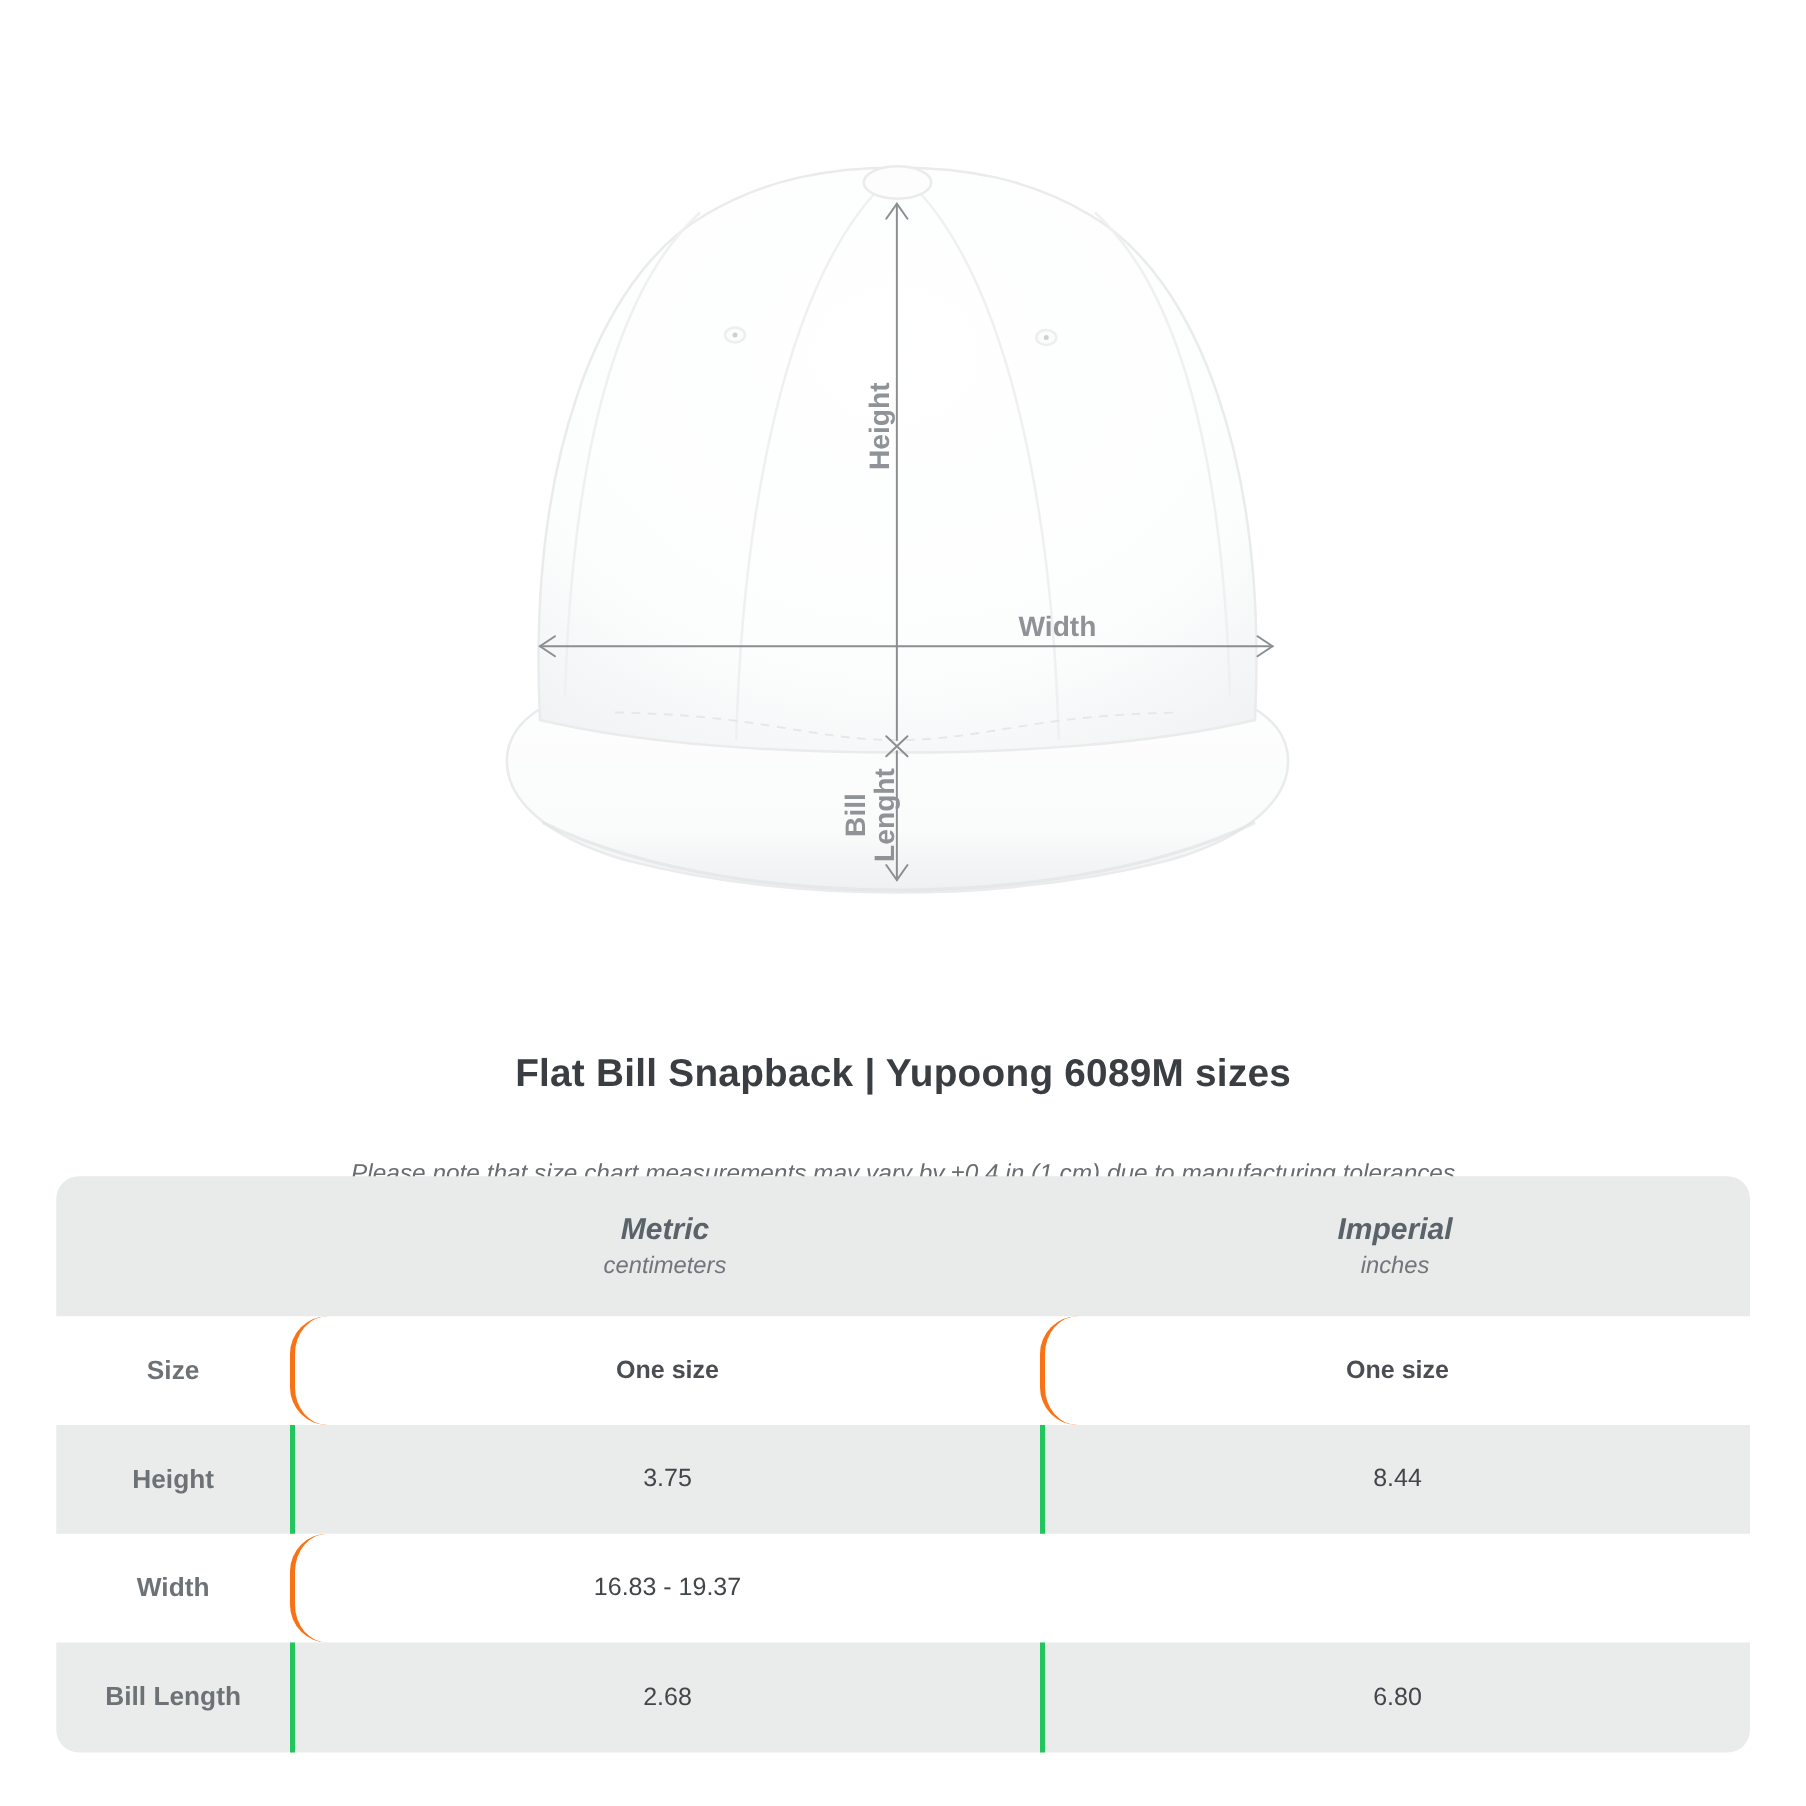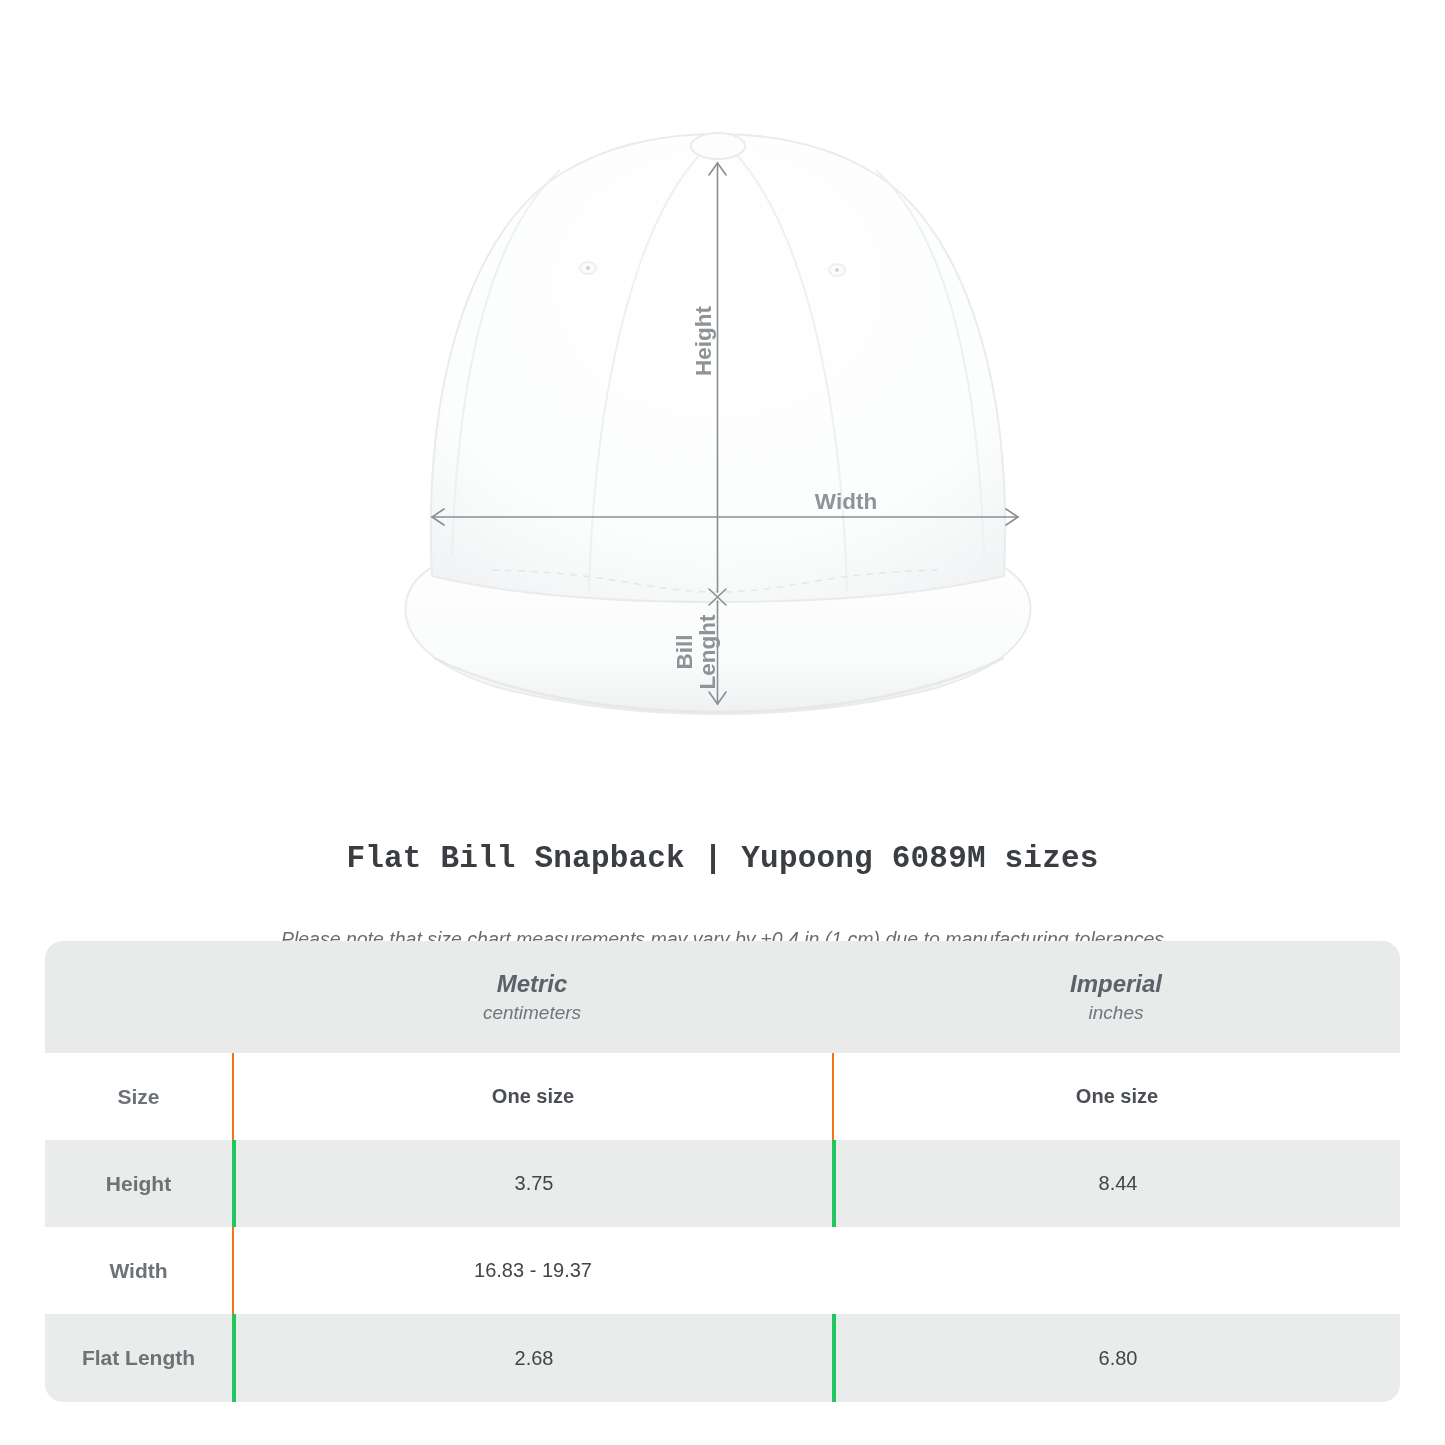--- a/index.html
+++ b/index.html
@@ -22,21 +22,21 @@
     font-weight: bold;
     font-size: 22.5px;
     fill: #8f9397;
   }
 
   
   .page-title {
     position: absolute; top: 841px; left: 0;
     width: 1445px; text-align: center;
     font-size: 31px; font-weight: bold;
-    color: #3a3e42; letter-spacing: 0.2px; font-family: Liberation Mono, monospace;
+    color: #3a3e42; letter-spacing: 0.2px;
   }
   .page-subtitle {
     position: absolute; top: 883px; left: 0;
     width: 1445px; text-align: center;
     font-size: 19.5px; font-style: italic;
     color: #686d71;
     margin-top: 45px;
   }
 
   
@@ -69,21 +69,21 @@
     grid-template-columns: 187px 600px 568px;
     height: 87px;
   }
   .tr-gray { background: #eaebeb; }
   .tr:last-child { height: 88px; border-radius: 0 0 18px 18px; }
   .td {
     display: flex; align-items: center; justify-content: center;
     font-size: 20px; color: #42464a;
   }
   .td-label { font-weight: bold; font-size: 21px; color: #6d7277; }
-  .tr-white .td-value { border-left: 2px solid #f97316; }
+  .tr-white .td-value { border-left: 4px solid #f97316; border-radius: 30px; }
   .tr-gray  .td-value { border-left: 4px solid #22c55e; }
   .tr-size  .td-value { font-weight: bold; color: #4a4e53; }
 </style>
 </head>
 <body>
 
 <div class="hat-wrap">
   <svg viewBox="0 0 1445 800" width="1445" height="800">
     <defs>
       <radialGradient id="crownG" cx="50%" cy="32%" r="78%">
@@ -176,17 +176,17 @@
     <div class="td td-value">3.75</div>
     <div class="td td-value">8.44</div>
   </div>
 
   <div class="tr tr-white">
     <div class="td td-label">Width</div>
     <div class="td td-value">16.83 - 19.37</div>
   </div>
 
   <div class="tr tr-gray">
-    <div class="td td-label">Flat Length</div>
+    <div class="td td-label">Bill Length</div>
     <div class="td td-value">2.68</div>
     <div class="td td-value">6.80</div>
   </div>
 </div>
 
 </body></html>

